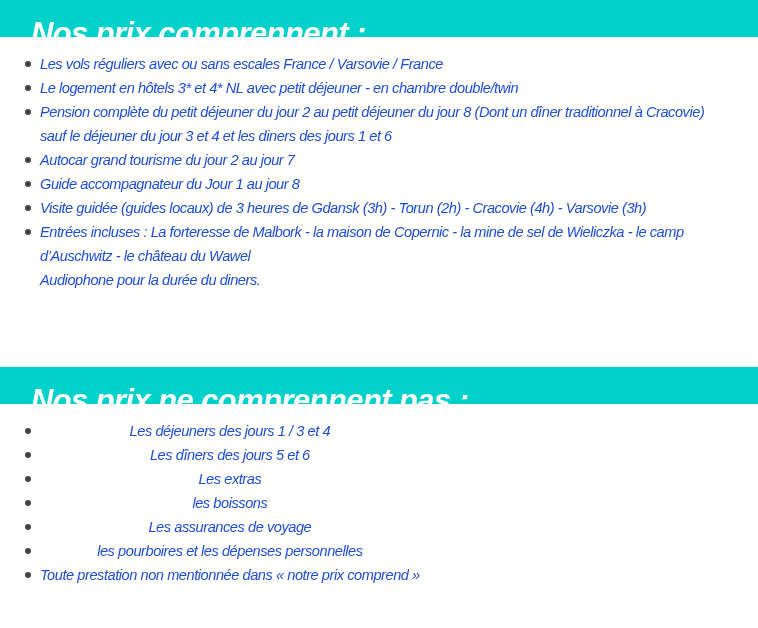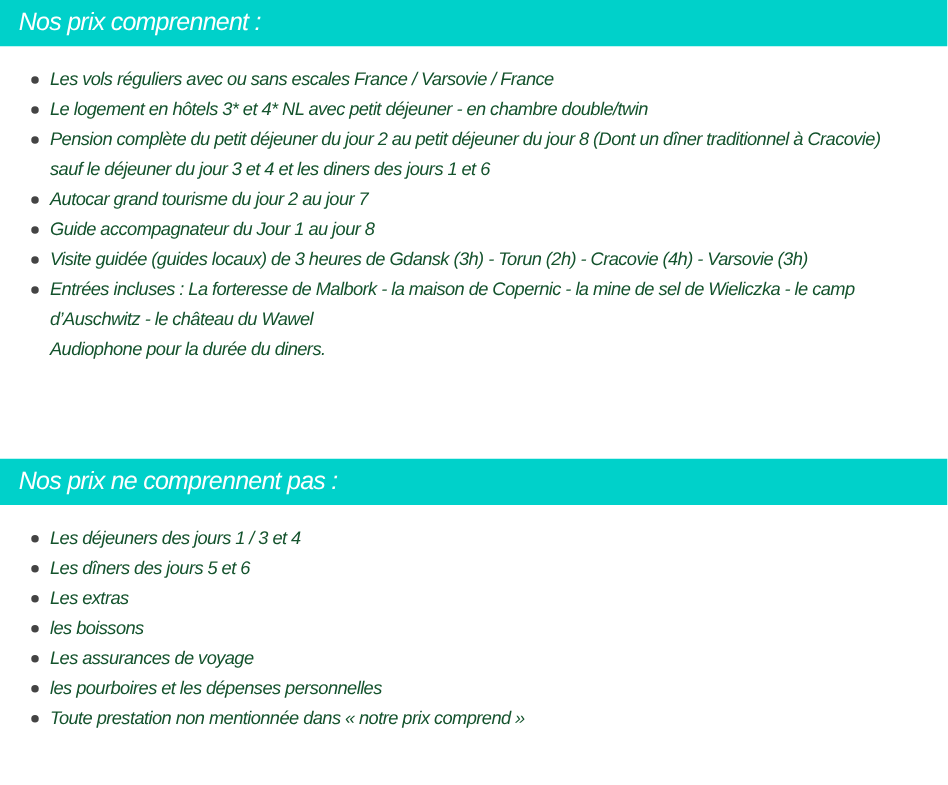--- a/index.html
+++ b/index.html
@@ -1,24 +1,24 @@
 <!DOCTYPE html>
 <html><head>
 <meta charset="utf-8">
 <style>
   html, body { margin:0; padding:0; background:#ffffff; }
   body { width:758px; height:628px; overflow:hidden; position:relative;
          font-family:"Liberation Sans", "DejaVu Sans", sans-serif; }
   .section-header { position:absolute; left:0; width:758px; height:37px;
          background:#00d1ca; }
-  .section-title { position:absolute; left:15px; top:3px; margin:0;
-         color:#ffffff; font-style:italic; font-weight:normal; font-size:20px;
+  .section-title { position:absolute; left:15px; top:3px; margin:16px;
+         color:#ffffff; font-style:italic; font-weight:bold; font-size:31px;
          letter-spacing:-0.6px; line-height:30px; }
   ul.items { position:absolute; left:0; margin:0; padding:0; list-style:none; }
-  ul.items li { position:relative; padding-left:40px; color:#14532d;
+  ul.items li { position:relative; padding-left:40px; color:#1d4ed8;
          font-style:italic; font-size:14.6px; line-height:24px;
          letter-spacing:-0.45px; white-space:nowrap; }
   ul.items li .bullet { position:absolute; left:25px; top:9px; width:6px;
          height:6px; border-radius:50%; background:#444444; }
 </style>
 </head>
 <body>
 
 <div class="section-header" style="top:0;">
   <h2 class="section-title">Nos prix comprennent :</h2>
@@ -32,21 +32,21 @@
   <li><span class="bullet"></span><span>Guide accompagnateur du Jour 1 au jour 8</span></li>
   <li><span class="bullet"></span><span>Visite guidée (guides locaux) de 3 heures de Gdansk (3h) - Torun (2h) - Cracovie (4h) - Varsovie (3h)</span></li>
   <li><span class="bullet"></span><span>Entrées incluses : La forteresse de Malbork - la maison de Copernic - la mine de sel de Wieliczka - le camp</span></li>
   <li class="nobullet"><span>d’Auschwitz - le château du Wawel</span></li>
   <li class="nobullet"><span>Audiophone pour la durée du diners.</span></li>
 </ul>
 
 <div class="section-header" style="top:367px;">
   <h2 class="section-title">Nos prix ne comprennent pas :</h2>
 </div>
-<ul class="items" style="top:419px;">
+<ul class="items" style="top:419px;text-align:center;">
   <li><span class="bullet"></span><span>Les déjeuners des jours 1 / 3 et 4</span></li>
   <li><span class="bullet"></span><span>Les dîners des jours 5 et 6</span></li>
   <li><span class="bullet"></span><span>Les extras</span></li>
   <li><span class="bullet"></span><span>les boissons</span></li>
   <li><span class="bullet"></span><span>Les assurances de voyage</span></li>
   <li><span class="bullet"></span><span>les pourboires et les dépenses personnelles</span></li>
   <li><span class="bullet"></span><span>Toute prestation non mentionnée dans « notre prix comprend »</span></li>
 </ul>
 
 </body></html>

